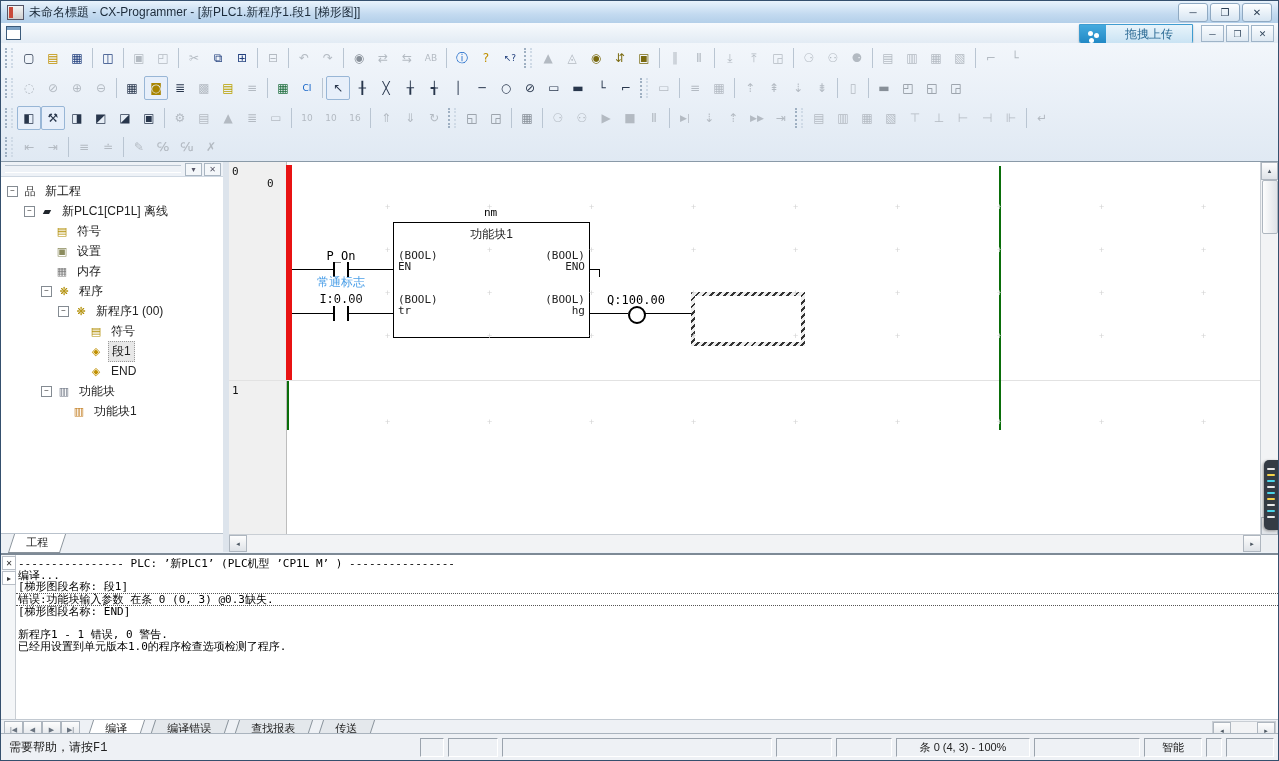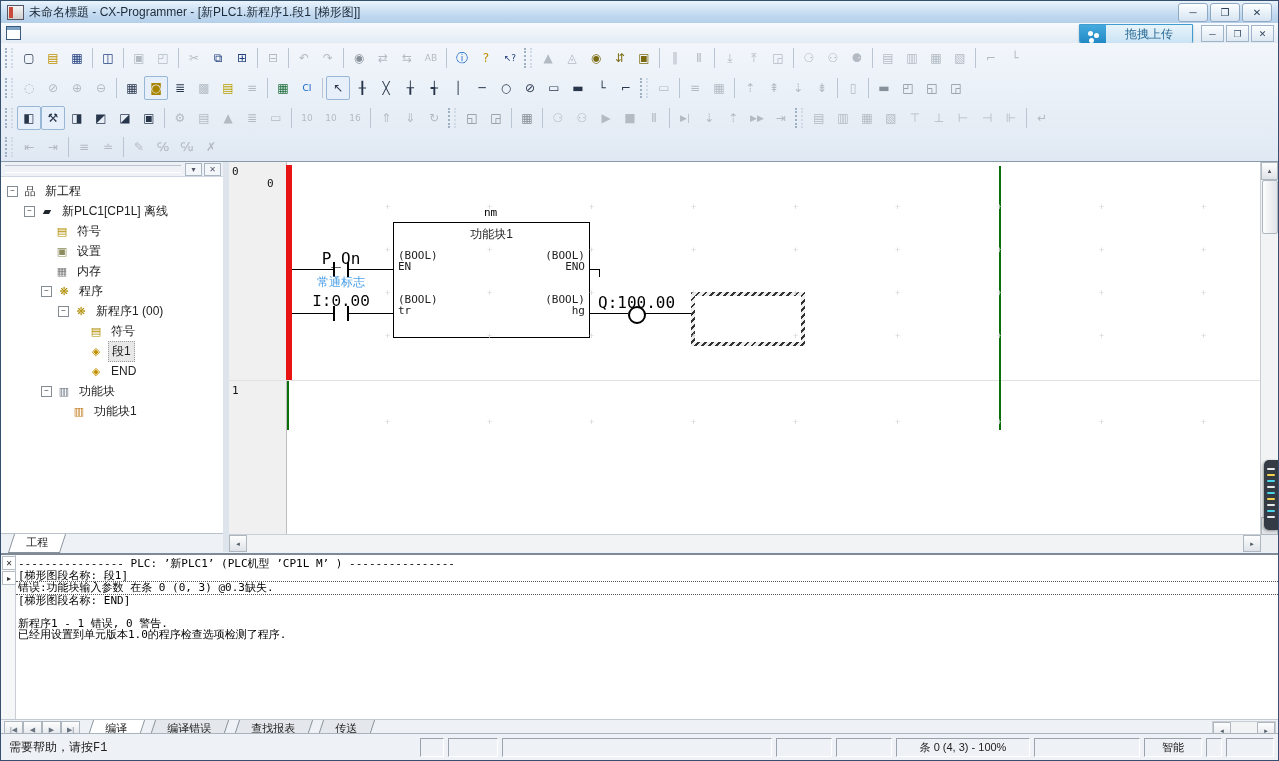--- a/index.html
+++ b/index.html
@@ -78,21 +78,21 @@
   
   .vsplit{position:absolute;left:222px;top:0;width:6px;height:390px;background:#dde4ec;}
   
   .ladder-panel{position:absolute;left:228px;top:0;right:0;height:390px;background:#fff;}
   .ladder-content{position:absolute;left:0;top:0;right:17px;bottom:17px;overflow:hidden;background:#fff;}
   .l-margin{position:absolute;left:0;top:0;width:57px;height:100%;background:#f0f0f0;border-right:1px solid #bdbdbd;}
   .lnum{position:absolute;font-family:"DejaVu Sans Mono",monospace;font-size:11px;color:#111;}
   .wire{position:absolute;height:1px;background:#000;}
   .vwire{position:absolute;width:1px;background:#000;}
   .cbar{position:absolute;width:2px;height:15px;background:#000;}
-  .llabel{position:absolute;font-family:"DejaVu Sans Mono",monospace;font-size:16px;color:#000;text-align:center;}
+  .llabel{position:absolute;font-family:"DejaVu Sans Mono",monospace;font-size:12px;color:#000;text-align:center;}
   .lcomment{position:absolute;font-size:12px;text-align:center;}
   .fbbox{position:absolute;left:164px;top:60px;width:195px;height:114px;border:1px solid #000;background:#fff;}
   .fbtitle{position:absolute;left:0;right:0;top:3px;text-align:center;font-size:12px;}
   .pin{position:absolute;font-family:"DejaVu Sans Mono",monospace;font-size:11px;line-height:10px;}
   .coil{position:absolute;left:399px;top:144px;width:14px;height:14px;border:2px solid #000;border-radius:50%;background:#fff;}
   .selbox{position:absolute;left:462px;top:130px;width:106px;height:46px;background:#fff;
     border:4px solid;border-image:repeating-linear-gradient(135deg,#333 0 2px,#eee 2px 5px) 4;}
   .gridcross{position:absolute;color:#d4d4d4;font-size:9px;line-height:1;}
   .redbar{position:absolute;left:57px;top:3px;width:6px;height:215px;background:#e81313;}
   .greenrail{position:absolute;background:#0a6e0a;}
@@ -522,20 +522,21 @@
     </div>
   </div>
 
   <div class="output">
     <div class="out-gutter">
       <span class="og-btn">✕</span>
       <span class="og-btn">▸</span>
     </div>
     <div class="out-text" id="out-text">
         <div class="out-line">---------------- PLC: ’新PLC1’ (PLC机型 ’CP1L M’ ) ----------------</div>
+        <div class="out-line">编译...</div>
         <div class="out-line">[梯形图段名称: 段1]</div>
         <div class="out-line sel">错误:功能块输入参数 在条 0 (0, 3) @0.3缺失.</div>
         <div class="out-line">[梯形图段名称: END]</div>
         <div class="out-line"> </div>
         <div class="out-line">新程序1 - 1 错误, 0 警告.</div>
         <div class="out-line">已经用设置到单元版本1.0的程序检查选项检测了程序.</div>
       </div>
     <div class="out-tabs">
       <span class="nav-btn" style="margin-left:3px;">|◀</span>
       <span class="nav-btn">◀</span>

